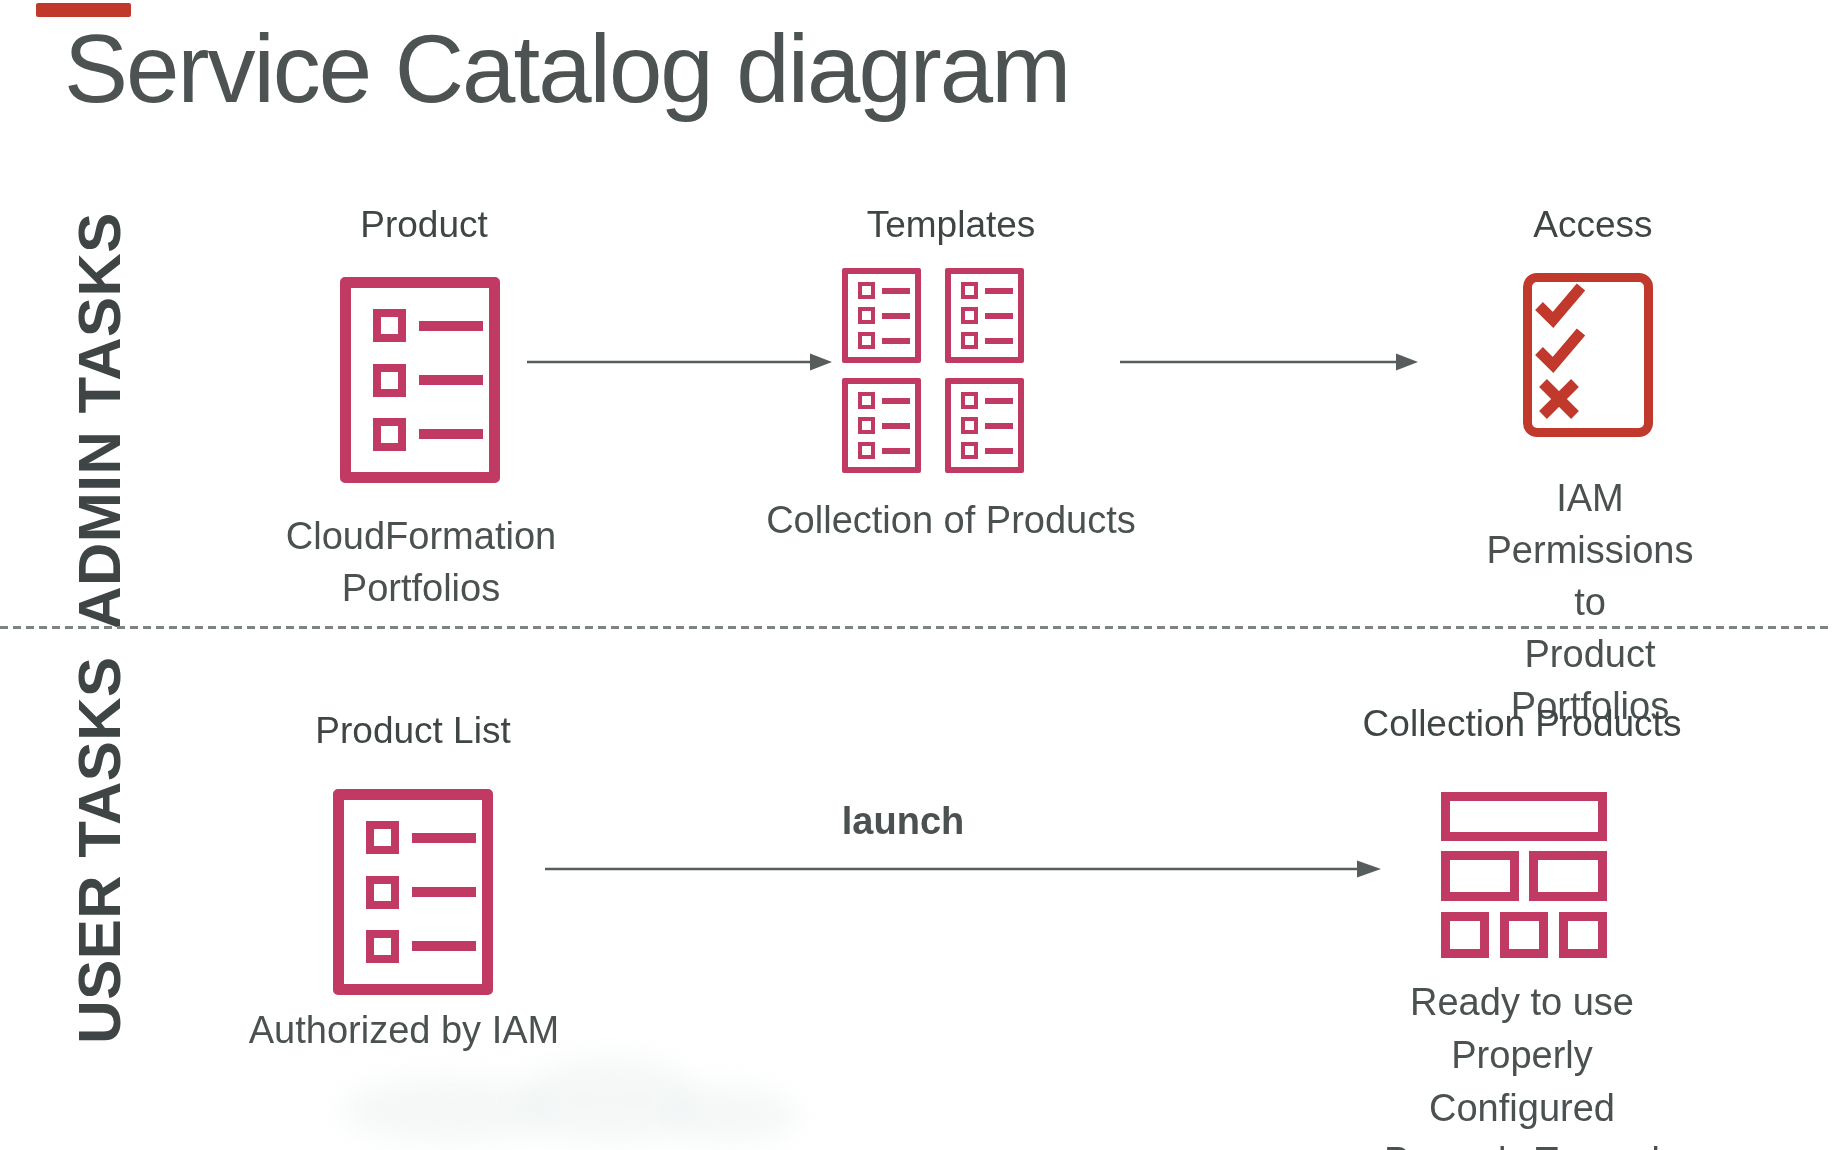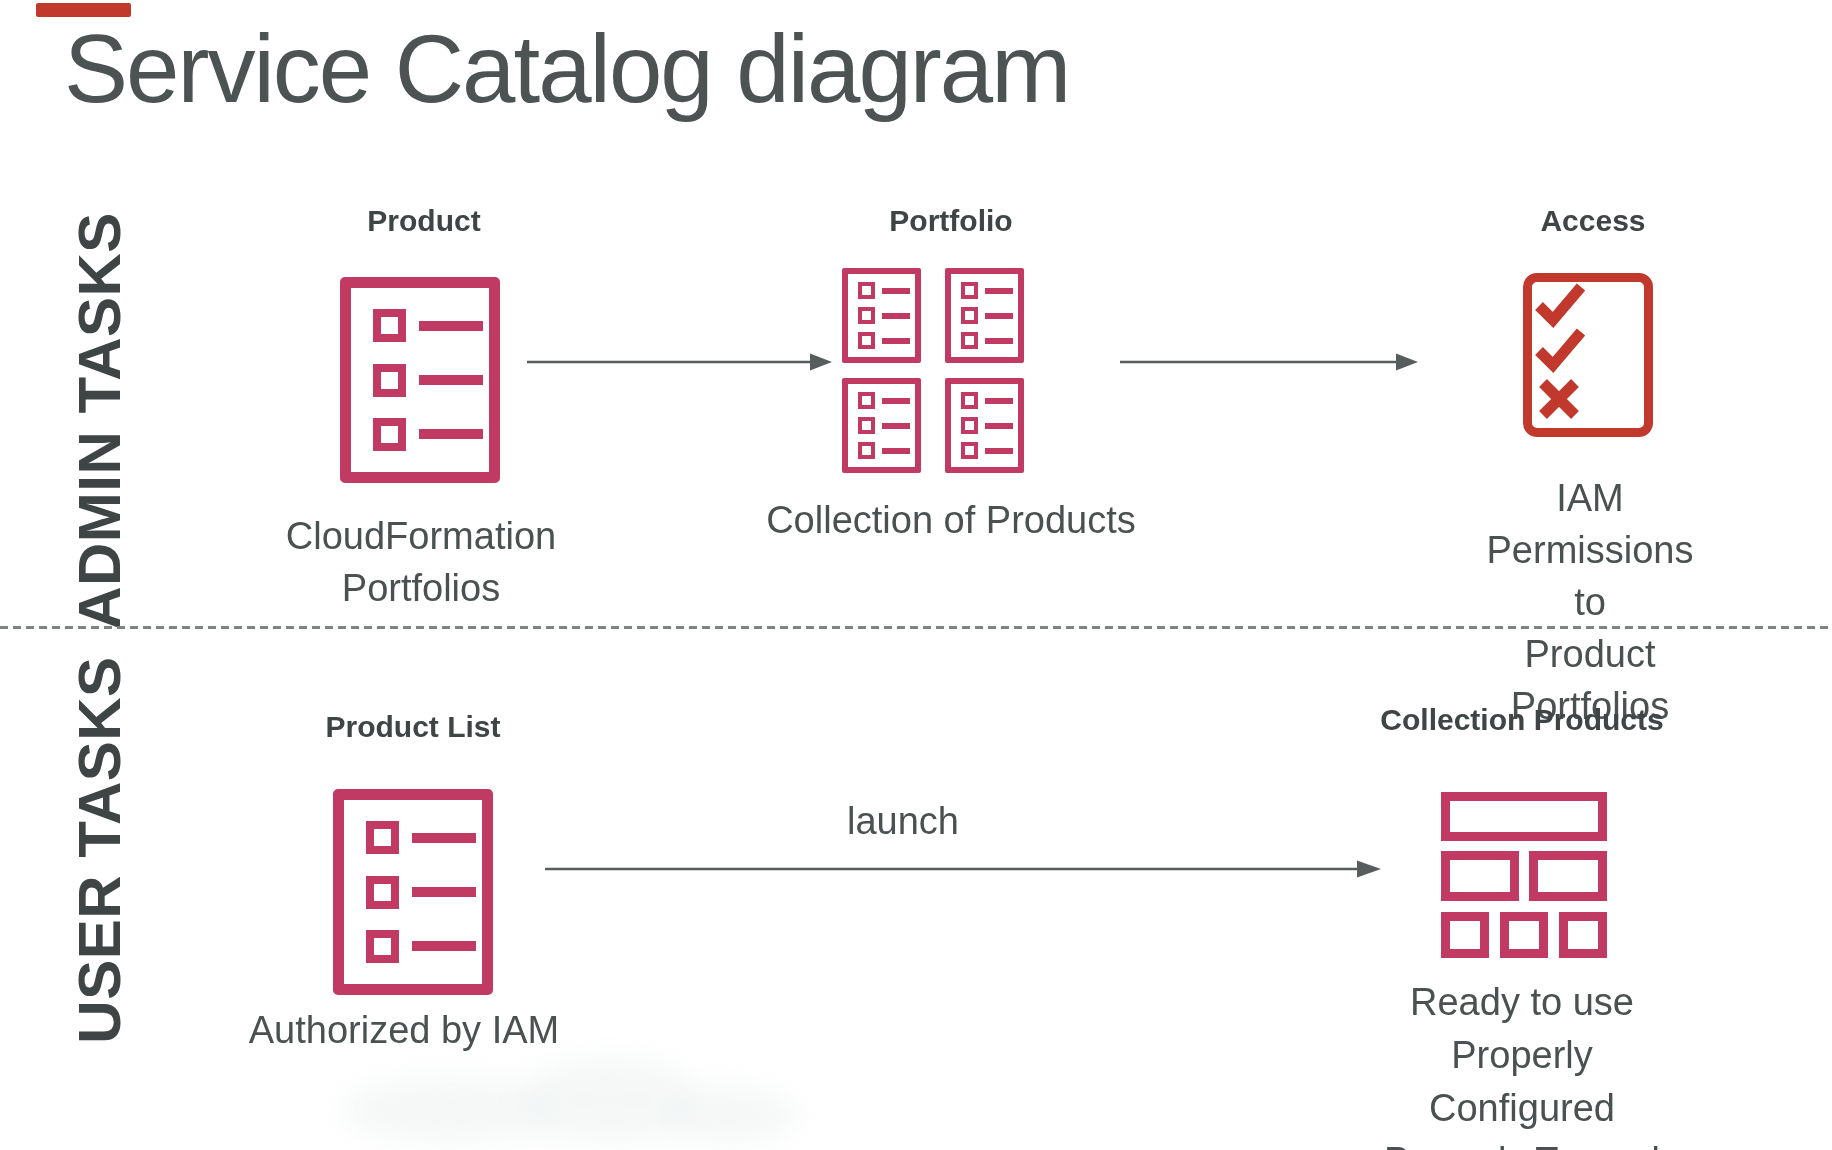--- a/index.html
+++ b/index.html
@@ -30,30 +30,30 @@
   .row-label{
     width:420px;height:64px;line-height:64px;text-align:center;
     font-size:60px;font-weight:bold;letter-spacing:0.5px;color:var(--heading-text);
     transform:rotate(-90deg);white-space:nowrap;
   }
   .admin-label{left:-110px;top:389px;}
   .user-label{left:-110px;top:818px;}
 
   .heading{
     transform:translateX(-50%);white-space:nowrap;text-align:left;
-    font-size:30px;font-weight:bold;color:var(--heading-text);
+    font-size:37px;font-weight:normal;color:var(--heading-text);
   }
   .caption{
     transform:translateX(-50%);text-align:center;white-space:pre-line;
     font-size:38px;line-height:52px;color:var(--body-text);
   }
   .caption.tight{line-height:53px;}
   .launch-label{
     transform:translateX(-50%);white-space:nowrap;
-    font-size:38px;color:var(--body-text);
+    font-size:38px;color:var(--body-text);font-weight:bold;
   }
 
   
   .plist-icon{
     box-sizing:border-box;display:flex;flex-direction:column;justify-content:space-evenly;
     border:11px solid var(--crimson);border-radius:5px;padding-left:22px;background:#fff;
   }
   .plist-icon.large{width:160px;height:206px;}
   .li-row{display:flex;align-items:center;}
   .li-sq{box-sizing:content-box;width:17px;height:17px;border:8px solid var(--crimson);background:#fff;}
@@ -120,21 +120,21 @@
         <span class="li-bar"></span>
       </div>
     <div class="li-row">
         <span class="li-sq"></span>
         <span class="li-bar"></span>
       </div>
   </div>
   <div class="caption abs" style="left:421px;top:510px">CloudFormation
 Portfolios</div>
 
-  <div class="heading abs" style="left:951px;top:204px">Portfolio</div>
+  <div class="heading abs" style="left:951px;top:204px">Templates</div>
   <div class="pf-grid abs">
     <div class="plist-icon mini">
       <div class="li-row">
           <span class="li-sq"></span>
           <span class="li-bar"></span>
         </div>
       <div class="li-row">
           <span class="li-sq"></span>
           <span class="li-bar"></span>
         </div>

